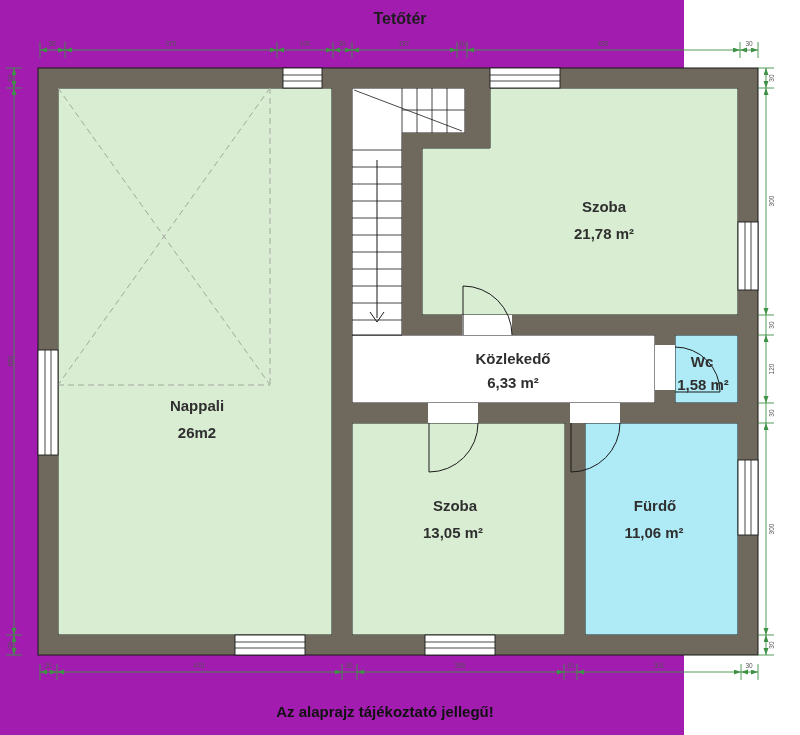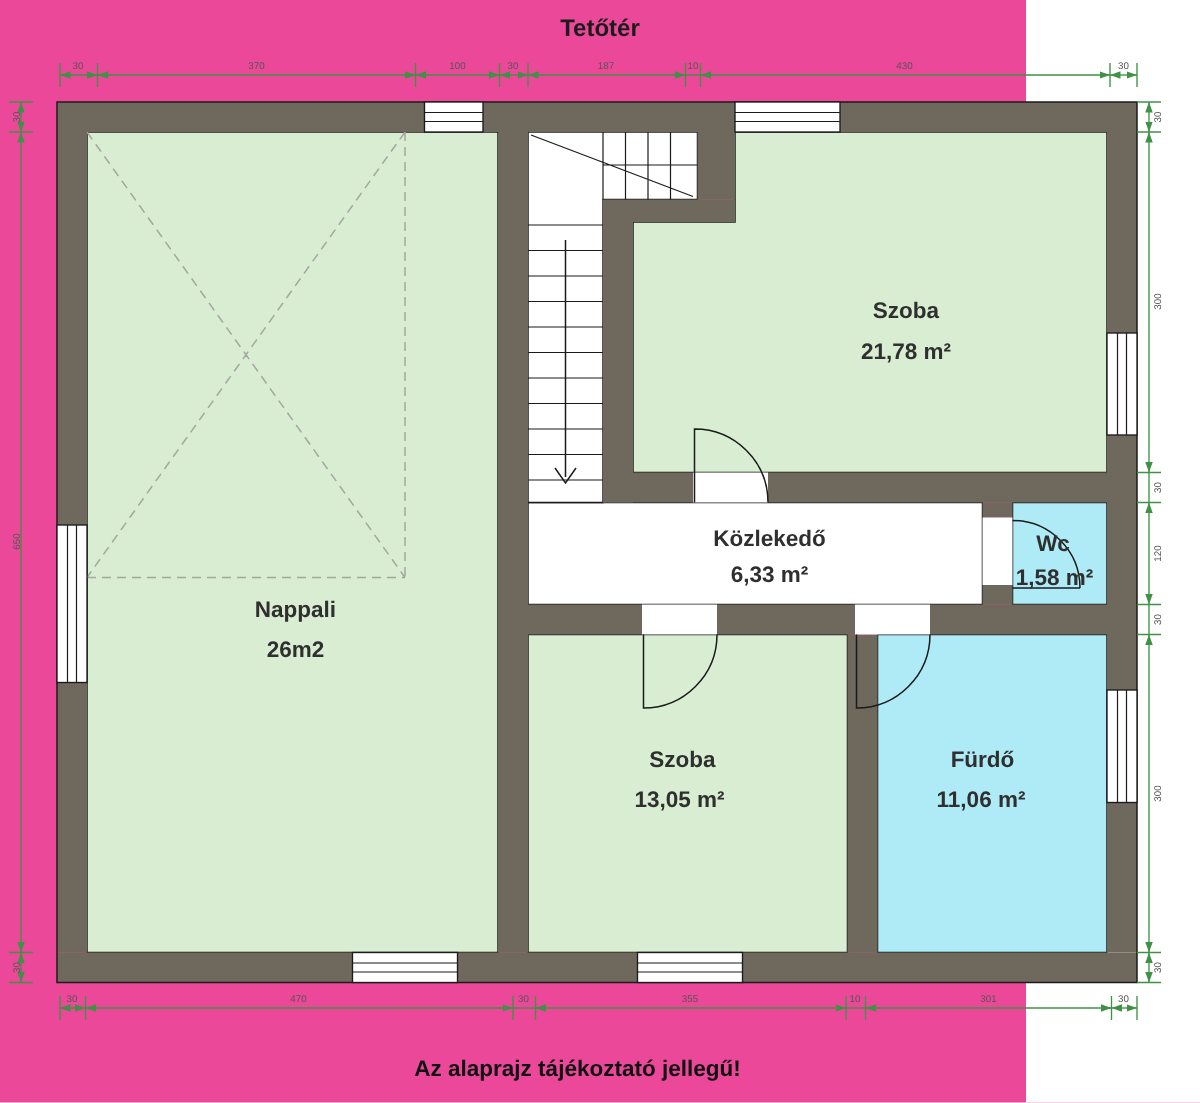--- a/index.html
+++ b/index.html
@@ -1,16 +1,16 @@
 <!DOCTYPE html>
 <html><head>
 <meta charset="utf-8">
 <style>
   html,body{margin:0;padding:0;background:#ffffff;}
-  .page{width:684px;height:735px;position:relative;background:#ec4899;
+  .page{width:684px;height:735px;position:relative;background:#a21caf;
         font-family:"Liberation Sans", sans-serif;}
   svg{display:block;}
   text{font-family:"Liberation Sans", sans-serif;}
   .room-label{font-size:15px;font-weight:bold;fill:#2f2f2f;text-anchor:middle;stroke:none;}
   .dim-label{font-size:6.5px;fill:#555;text-anchor:middle;stroke:none;}
   .title-label{font-size:16px;font-weight:bold;fill:#1c1c1c;text-anchor:middle;stroke:none;}
   .footer-label{font-size:15px;font-weight:bold;fill:#111;text-anchor:middle;stroke:none;}
 </style>
 </head>
 <body>

